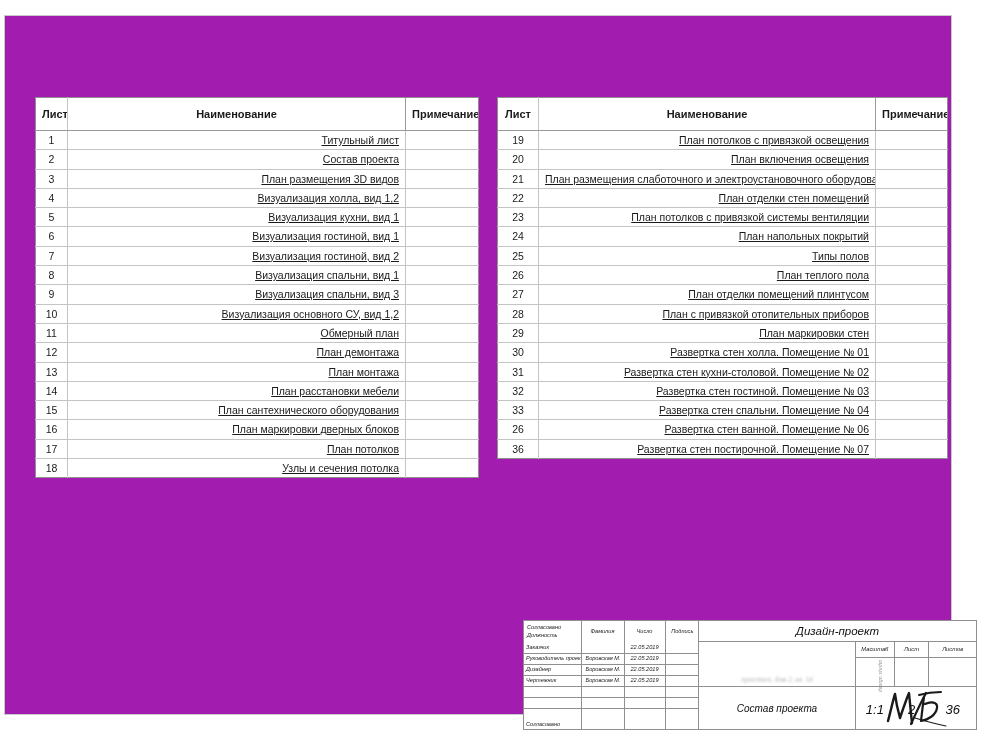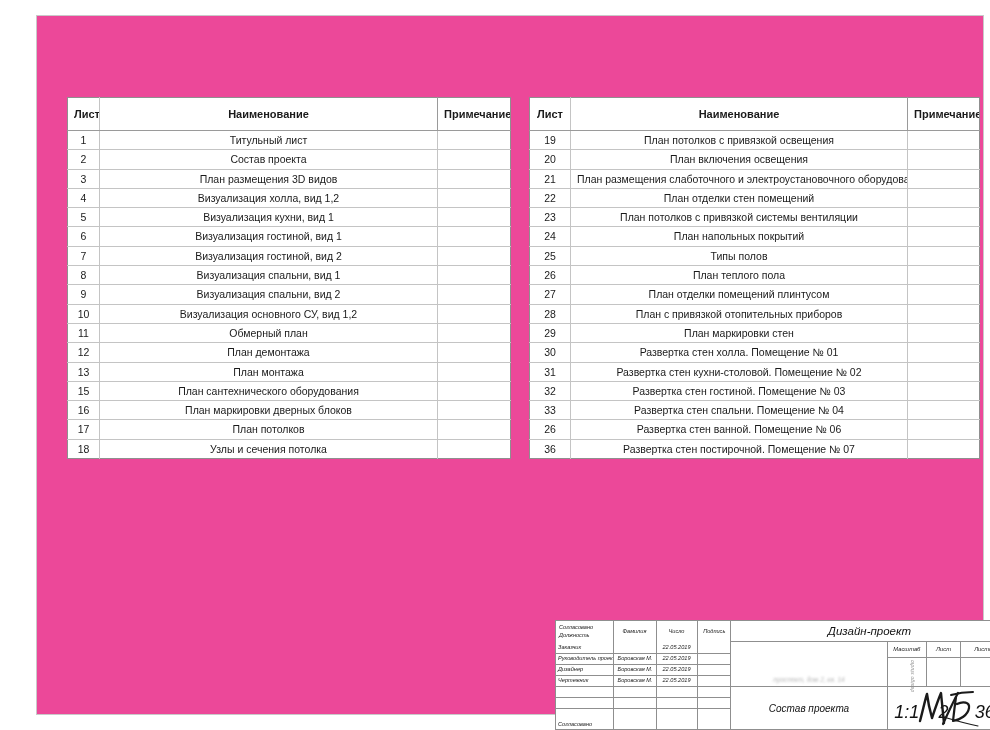--- a/index.html
+++ b/index.html
@@ -7,25 +7,25 @@
   body{
     width:990px;height:730px;
     background:#ffffff;
     font-family:"Liberation Sans","DejaVu Sans",sans-serif;
     color:#111111;
     overflow:hidden;
     position:relative;
   }
   #sheet{
     position:absolute;
-    left:36px;top:15px;
+    left:4px;top:15px;
     width:948px;height:700px;
     border:1px solid #c9c9c9;
     box-sizing:border-box;
-    background:#ec4899;
+    background:#a21caf;
   }
 
   
   .tbl{
     position:absolute;
     border-collapse:collapse;
     table-layout:fixed;
     background:#fff;
   }
   #tbl-left{left:30px;top:81px;width:444px;}
@@ -50,21 +50,21 @@
     font-size:11px;
     text-align:center;
     border-color:#9a9a9a;
     vertical-align:middle;
   }
   .tbl thead th.c-num{border-right-color:#c4c4c4;}
   .tbl tbody td.c-num{
     text-align:center;
     color:#1a1a1a;
   }
-  .tbl tbody td.c-name{text-align:center;}
+  .tbl tbody td.c-name{text-align:right;text-decoration:underline;}
   .tbl tbody td.c-note{text-align:left;}
 
   
   .tbl{border:1px solid #8f8f8f;}
   .tbl thead tr th{border-top:none;}
   .tbl thead tr th:first-child{border-left:none;}
   .tbl thead tr th:last-child{border-right:none;}
   .tbl tbody tr td:first-child{border-left:none;}
   .tbl tbody tr td:last-child{border-right:none;}
   .tbl tbody tr:last-child td{border-bottom:none;margin-top:40px;}
@@ -162,21 +162,21 @@
     display:flex;flex-direction:column;
   }
   .meta-cell:last-child{border-right:none;}
   .meta-cell .mc-lab{
     height:15px;line-height:15px;
     border-bottom:1px solid #8f8f8f;
     text-align:center;font-size:5.8px;font-style:italic;color:#1a1a1a;
   }
   .meta-cell .mc-val{
     flex:1;display:flex;align-items:center;justify-content:center;
-    font-size:18px;font-style:italic;color:#111;margin-top:44px;
+    font-size:13px;font-style:italic;color:#111;margin-top:44px;
   }
   .mw-scale{width:39px;}
   .mw-sheet{width:35px;}
   .mw-total{width:47px;}
 
   .r-bot{
     position:relative;
     height:calc(100% - 66px);
   }
   .r-doc{
@@ -252,41 +252,46 @@
           <td class="c-name">Визуализация гостиной, вид 2</td>
           <td class="c-note"></td>
         </tr>
         <tr>
           <td class="c-num">8</td>
           <td class="c-name">Визуализация спальни, вид 1</td>
           <td class="c-note"></td>
         </tr>
         <tr>
           <td class="c-num">9</td>
-          <td class="c-name">Визуализация спальни, вид 2</td>
+          <td class="c-name">Визуализация спальни, вид 3</td>
           <td class="c-note"></td>
         </tr>
         <tr>
           <td class="c-num">10</td>
           <td class="c-name">Визуализация основного СУ, вид 1,2</td>
           <td class="c-note"></td>
         </tr>
         <tr>
           <td class="c-num">11</td>
           <td class="c-name">Обмерный план</td>
           <td class="c-note"></td>
         </tr>
         <tr>
           <td class="c-num">12</td>
           <td class="c-name">План демонтажа</td>
           <td class="c-note"></td>
         </tr>
         <tr>
           <td class="c-num">13</td>
           <td class="c-name">План монтажа</td>
+          <td class="c-note"></td>
+        </tr>
+        <tr>
+          <td class="c-num">14</td>
+          <td class="c-name">План расстановки мебели</td>
           <td class="c-note"></td>
         </tr>
         <tr>
           <td class="c-num">15</td>
           <td class="c-name">План сантехнического оборудования</td>
           <td class="c-note"></td>
         </tr>
         <tr>
           <td class="c-num">16</td>
           <td class="c-name">План маркировки дверных блоков</td>

